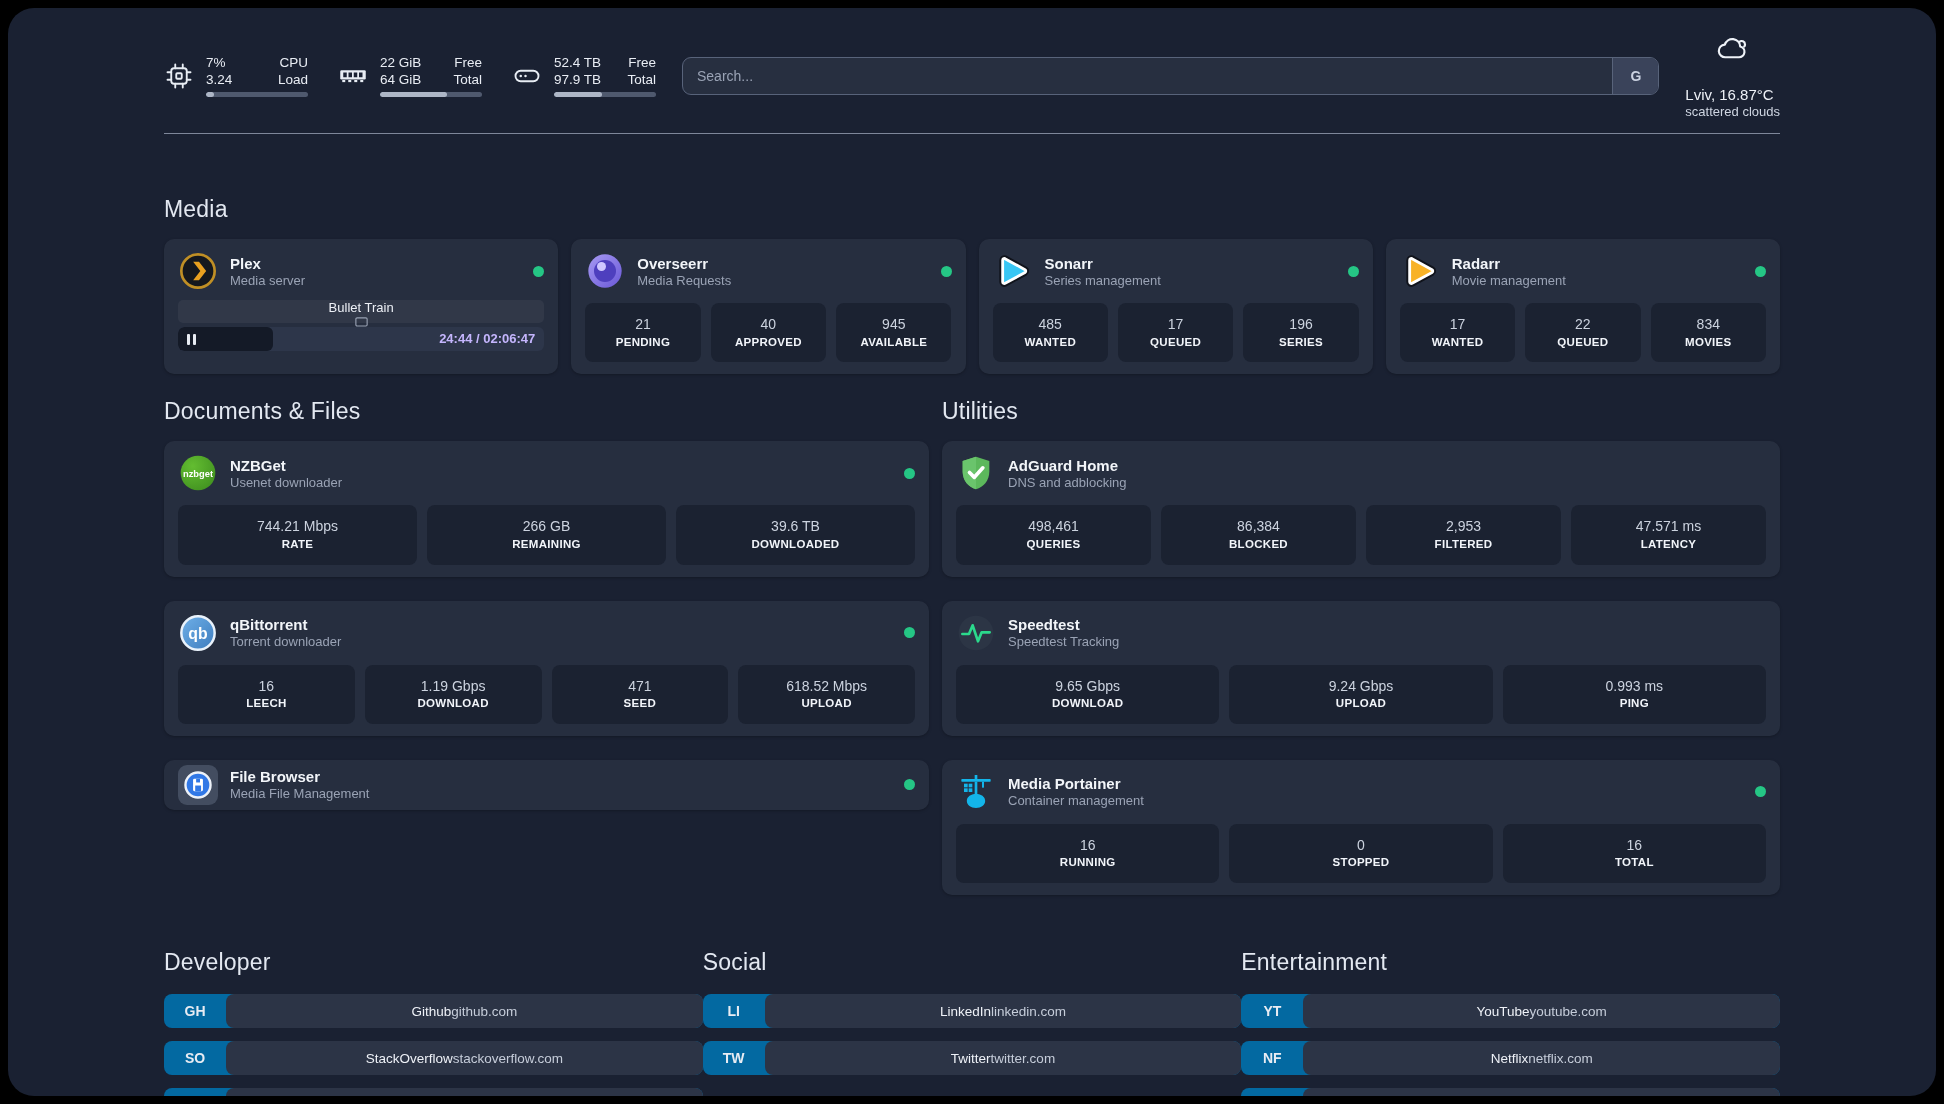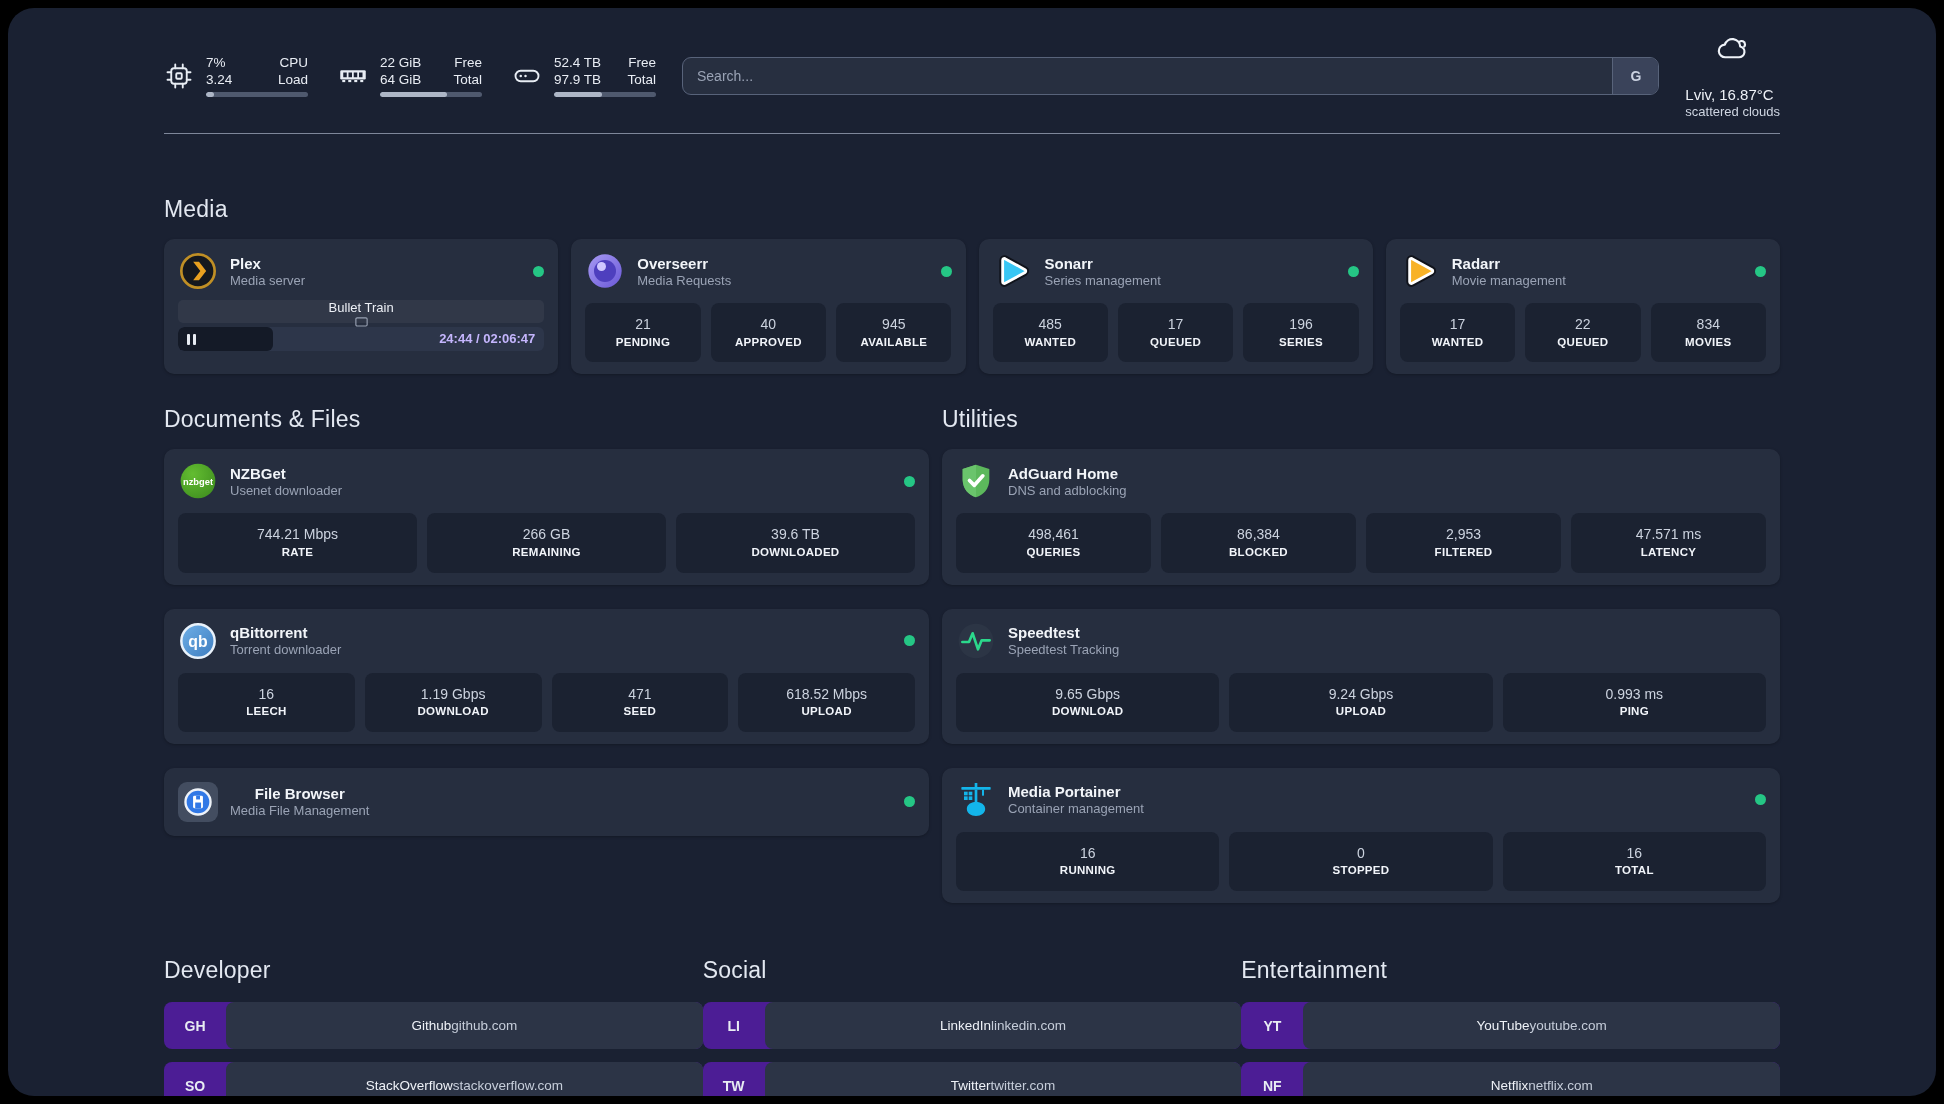--- a/index.html
+++ b/index.html
@@ -27,21 +27,21 @@
   .weathericon svg{width:36px;height:30px;display:block;}
   .wloc{font-size:15px;color:#eef1f7;}
   .wcond{font-size:13px;color:#cfd6e2;margin-top:1px;}
   .divider{margin:14px 0 0;border:none;border-top:1px solid #97a1b4;opacity:.8;}
 
   
   .sectitle{font-size:23px;font-weight:500;color:#e3e8f1;margin:0 0 16px;letter-spacing:.2px;}
   .media-title{margin-top:62px;}
   .mediagrid{display:grid;grid-template-columns:repeat(4,1fr);gap:13px;}
   .card{background:#262e3f;border-radius:10px;padding:12px 14px;box-shadow:0 1px 3px rgba(0,0,0,.25);box-sizing:border-box;}
-  .card.compact{padding:14px 14px;text-align:center;}
+  .card.compact{padding:5px 14px;}
   .cardhead{display:flex;align-items:center;gap:12px;}
   .appicon{width:40px;height:40px;flex:0 0 40px;display:flex;align-items:center;justify-content:center;}
   .appicon svg{width:40px;height:40px;display:block;}
   .appname{font-size:15px;font-weight:600;color:#f2f5f9;}
   .appsub{font-size:13px;color:#9aa3b5;margin-top:1px;}
   .dot{margin-left:auto;width:11px;height:11px;border-radius:50%;background:#25c685;align-self:center;flex:0 0 11px;}
   .stats{display:grid;grid-auto-flow:column;grid-auto-columns:1fr;gap:10px;margin-top:12px;}
   .stat{background:#1b2231;border-radius:8px;padding:13px 6px;text-align:center;}
   .statv{font-size:14px;color:#ccd3df;line-height:1.25;}
   .statl{font-size:11.5px;font-weight:700;color:#f2f5fa;margin-top:2px;letter-spacing:.3px;line-height:1.2;}
@@ -51,28 +51,28 @@
   .nptitle{display:flex;justify-content:space-between;align-items:center;background:rgba(255,255,255,.05);
     border-radius:5px;height:23px;padding:0 8px;font-size:13px;color:#edf0f6;flex-direction:column;}
   .tvicon svg{width:15px;height:15px;display:block;}
   .npbar{position:relative;margin-top:4px;height:24px;background:#2d364a;border-radius:6px;overflow:hidden;}
   .npfill{position:absolute;top:0;bottom:0;left:0;background:#141a27;border-radius:6px;display:flex;
     align-items:center;padding-left:9px;box-sizing:border-box;}
   .pauseicon{display:flex;gap:3px;}
   .pauseicon i{display:block;width:3px;height:11px;background:#e8ecf3;border-radius:1px;}
   .nptime{position:absolute;right:9px;top:0;line-height:24px;font-size:13px;font-weight:600;color:#c4b5fd;}
 
-  .midgrid{display:grid;grid-template-columns:765fr 838fr;gap:13px;margin-top:32px;}
+  .midgrid{display:grid;grid-template-columns:765fr 838fr;gap:13px;margin-top:24px;}
   .col .card{margin-bottom:24px;}
   .col .card:last-child{margin-bottom:0;}
 
   
   .linksgrid{display:grid;grid-template-columns:repeat(3,1fr);margin-top:54px;align-items:start;}
   .linkcol .sectitle{margin-bottom:18px;}
-  .linkrow{display:flex;height:47px;margin-bottom:13px;background:#4c1d95;border-radius:8px;cursor:pointer;}
+  .linkrow{display:flex;height:34px;margin-bottom:13px;background:#0369a1;border-radius:8px;cursor:pointer;}
   .linkbadge{width:62px;display:flex;align-items:center;justify-content:center;font-size:14px;font-weight:600;color:#e8ecf3;}
   .linkpill{flex:1;background:#2c3446;border-radius:8px;display:flex;align-items:center;justify-content:center;
     padding:0 16px;font-size:13.5px;}
   .linkname{color:#eef1f7;}
   .linkurl{color:#c6cdda;}
 
   
   .tile{width:40px;height:40px;border-radius:9px;background:#434d60;display:flex;align-items:center;justify-content:center;}
   .tile svg{width:32px;height:32px;}
   .speedcircle svg{width:40px;height:40px;}

